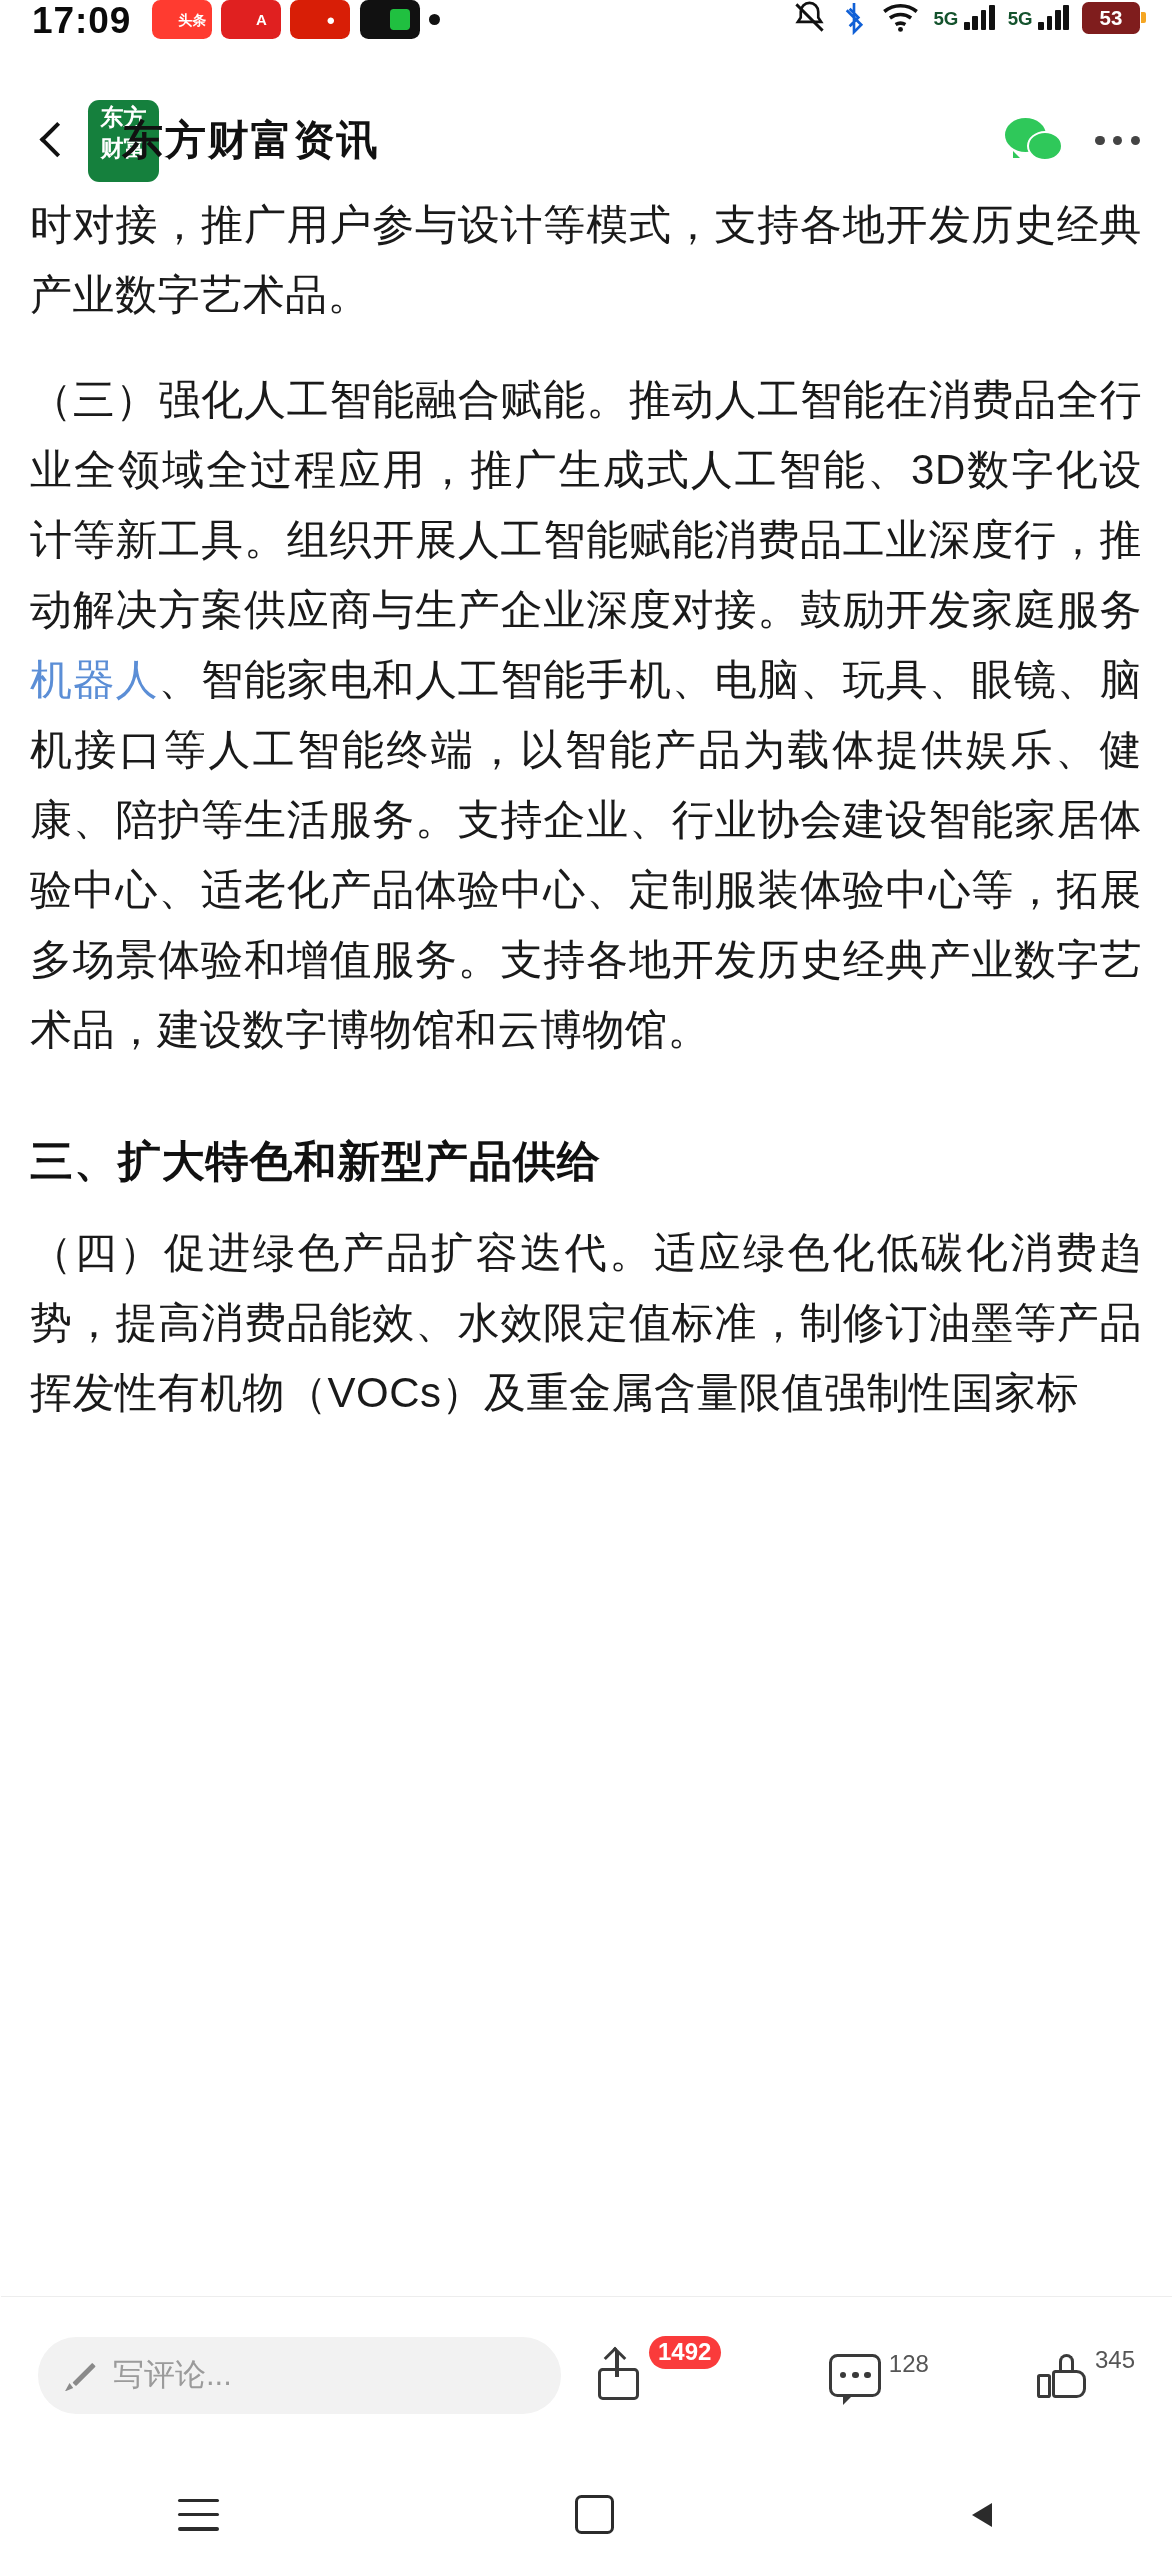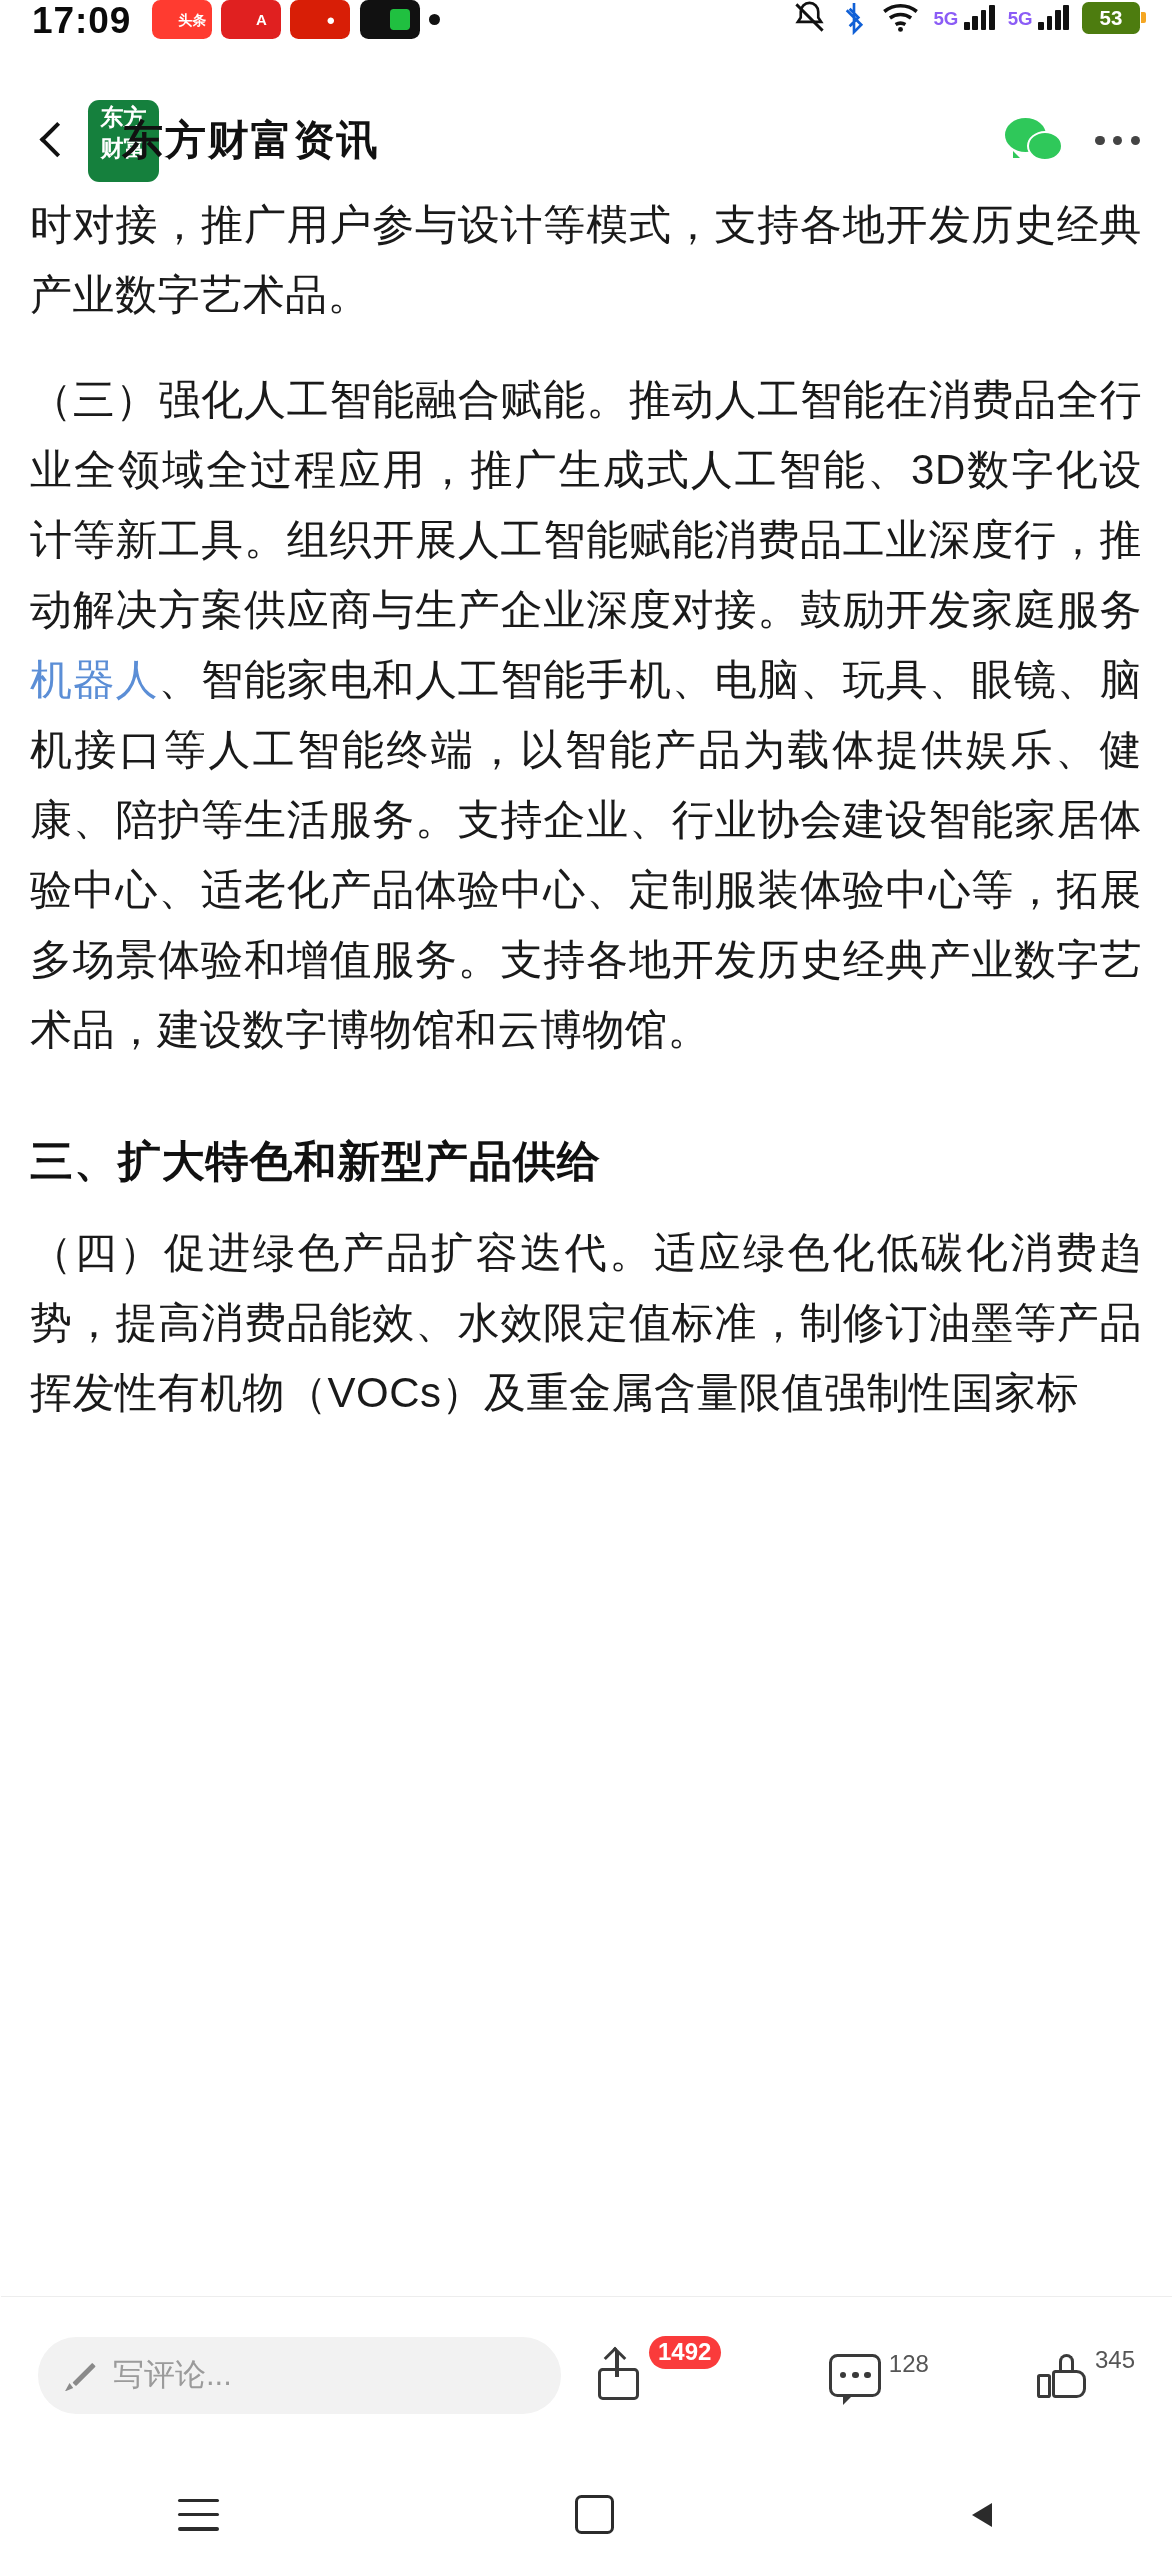--- a/index.html
+++ b/index.html
@@ -91,29 +91,29 @@
     background: #111;
     border-radius: 0.9px;
   }
   .signal-group i:nth-child(1) { height: 8.4px; }
   .signal-group i:nth-child(2) { height: 14px; }
   .signal-group i:nth-child(3) { height: 19.6px; }
   .signal-group i:nth-child(4) { height: 25px; }
   .net-label {
     font-size: 18.7px;
     font-weight: 700;
-    color: #8b5cf6;
+    color: #14532d;
     margin-right: 1.9px;
   }
   .net-wrap { display: flex; align-items: flex-end; gap: 3.7px; }
   .battery {
     width: 58px;
     height: 32px;
     border-radius: 6.5px;
-    background: #4d7c0f;
+    background: #7f1d1d;
     color: #fff;
     font-size: 20.5px;
     font-weight: 700;
     display: flex;
     align-items: center;
     justify-content: center;
     position: relative;
   }
   .battery:after {
     content: "";

